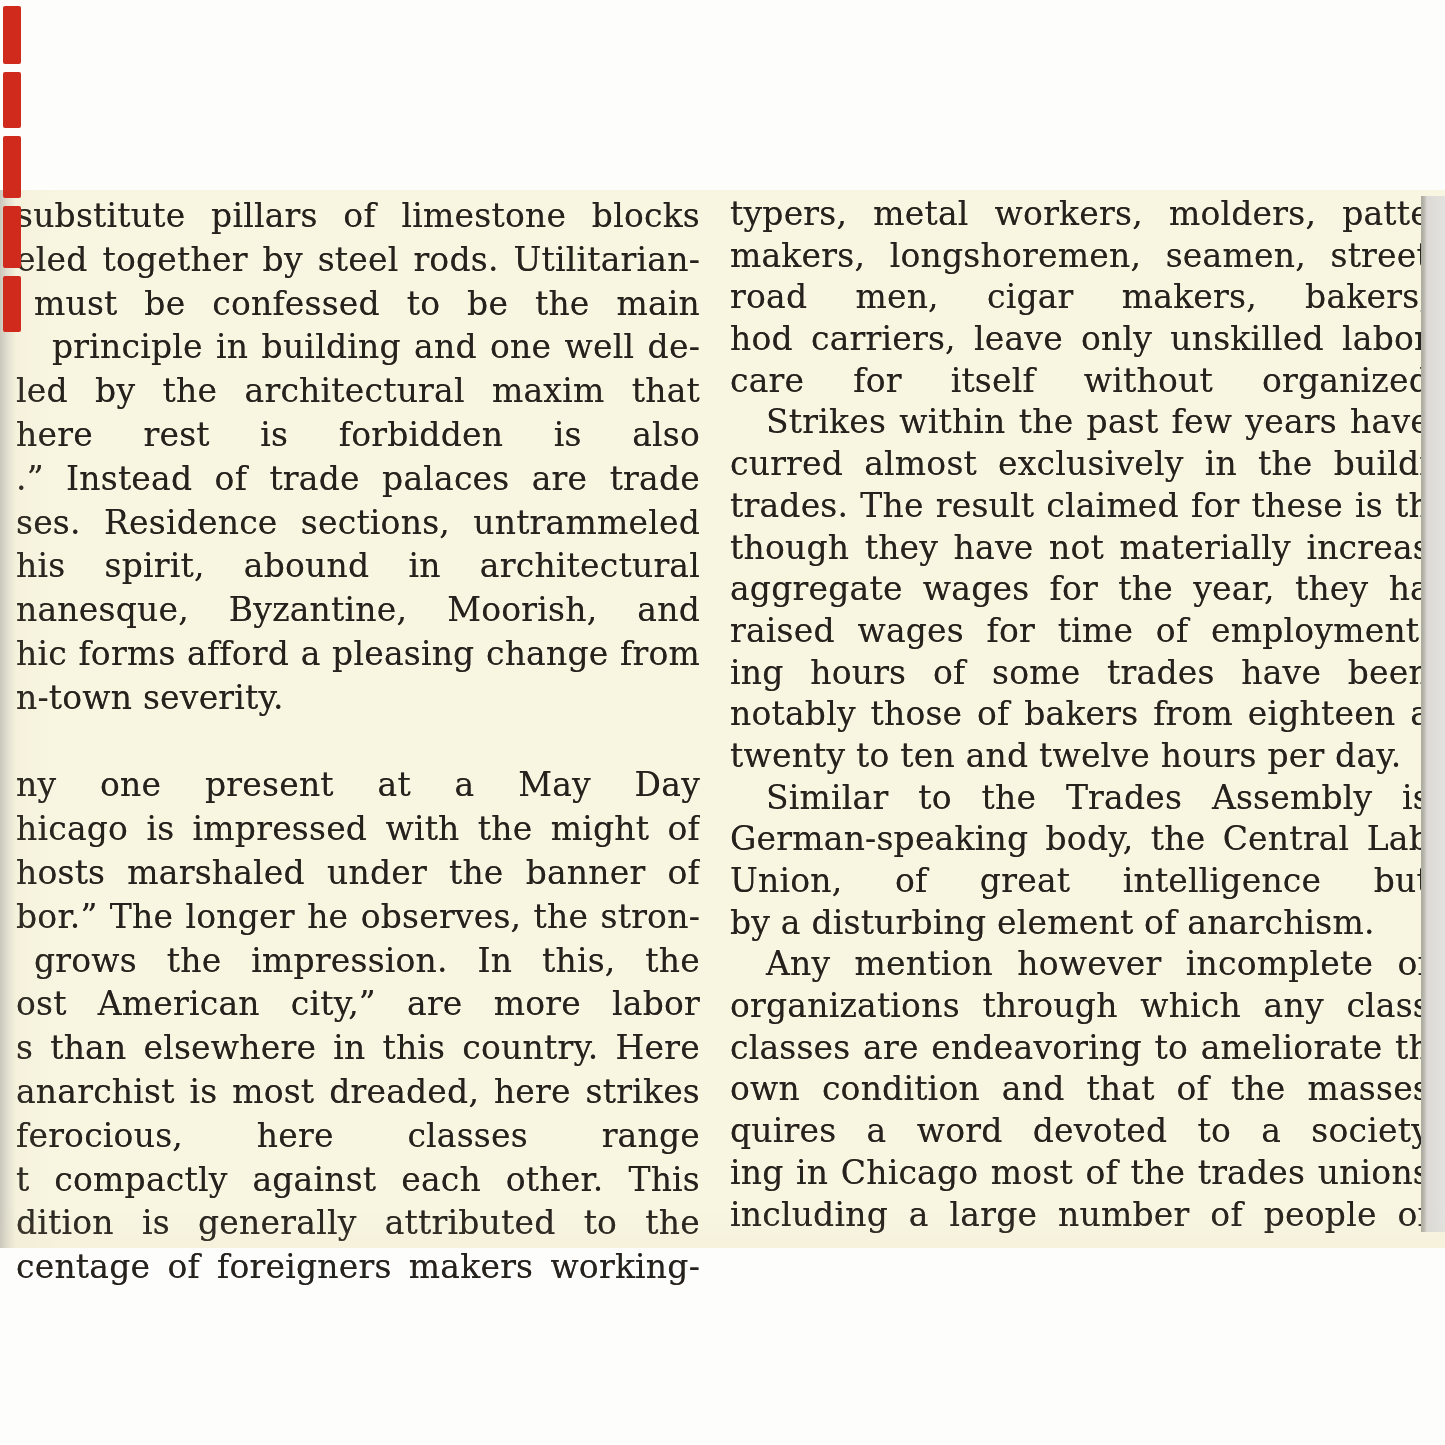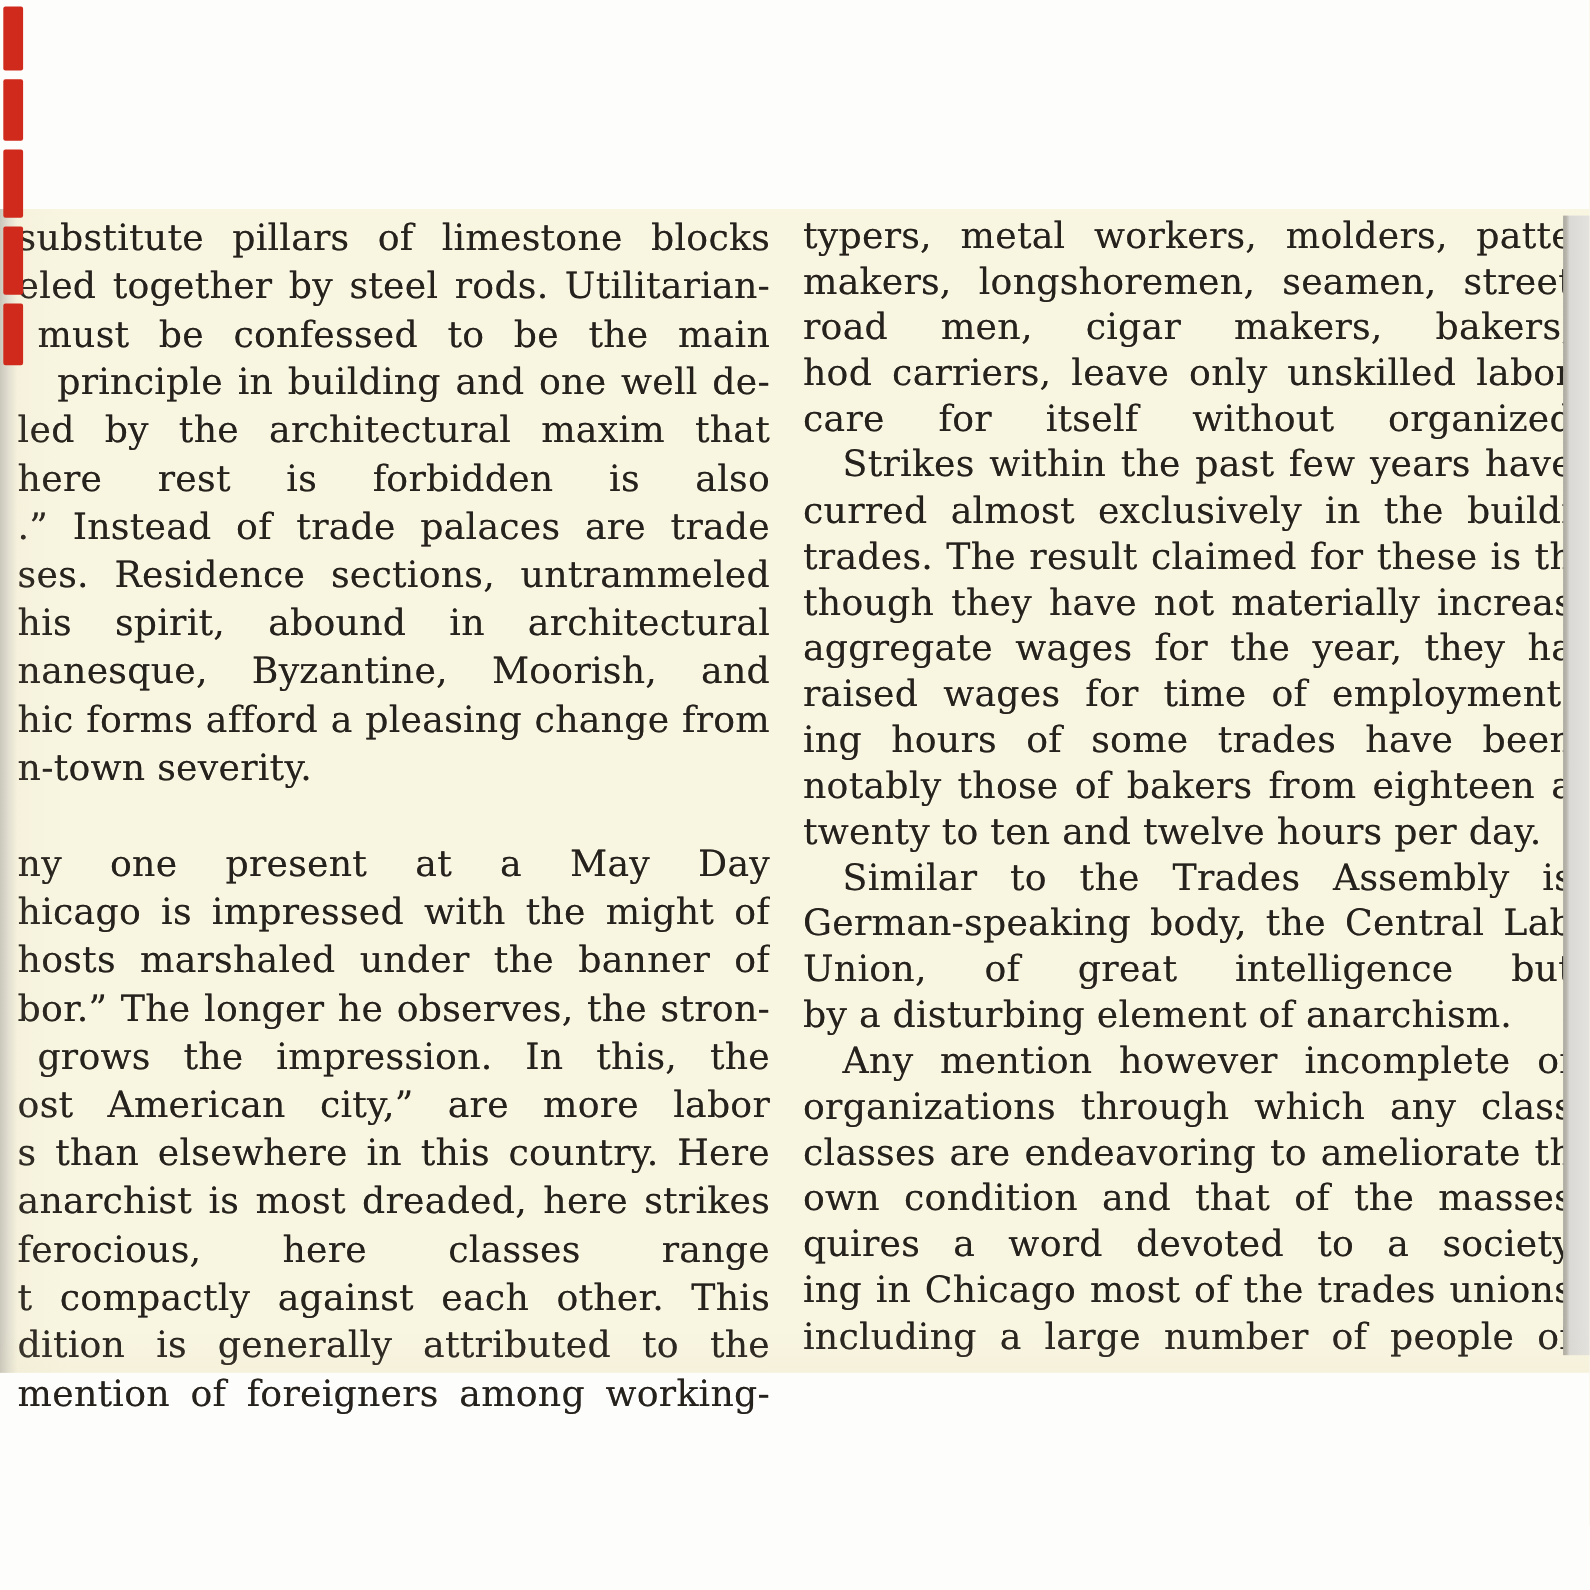--- a/index.html
+++ b/index.html
@@ -87,21 +87,21 @@
         <div class="line">hicago is impressed with the might of</div>
         <div class="line">hosts marshaled under the banner of</div>
         <div class="line">bor.”  The longer he observes, the stron-</div>
         <div class="line" style="padding-left: 18px;">grows the impression.  In this, the</div>
         <div class="line">ost American city,” are more labor agita-</div>
         <div class="line">s than elsewhere in this country.  Here</div>
         <div class="line">anarchist is most dreaded, here strikes</div>
         <div class="line">ferocious, here classes range themselves</div>
         <div class="line">t compactly against each other.  This</div>
         <div class="line">dition is generally attributed to the large</div>
-        <div class="line">mention of foreigners among working-</div>
+        <div class="line">centage of foreigners makers working-</div>
       </div>
     <div class="col col-right" style="color: rgb(37, 33, 28);">
         <div class="line">typers, metal workers, molders, patte</div>
         <div class="line">makers, longshoremen, seamen, street ra</div>
         <div class="line">road men, cigar makers, bakers, blacksmith</div>
         <div class="line">hod carriers, leave only unskilled labor</div>
         <div class="line">care for itself without organized strength.</div>
         <div class="line" style="padding-left: 36px;">Strikes within the past few years have o</div>
         <div class="line">curred almost exclusively in the buildi</div>
         <div class="line">trades.  The result claimed for these is th</div>

